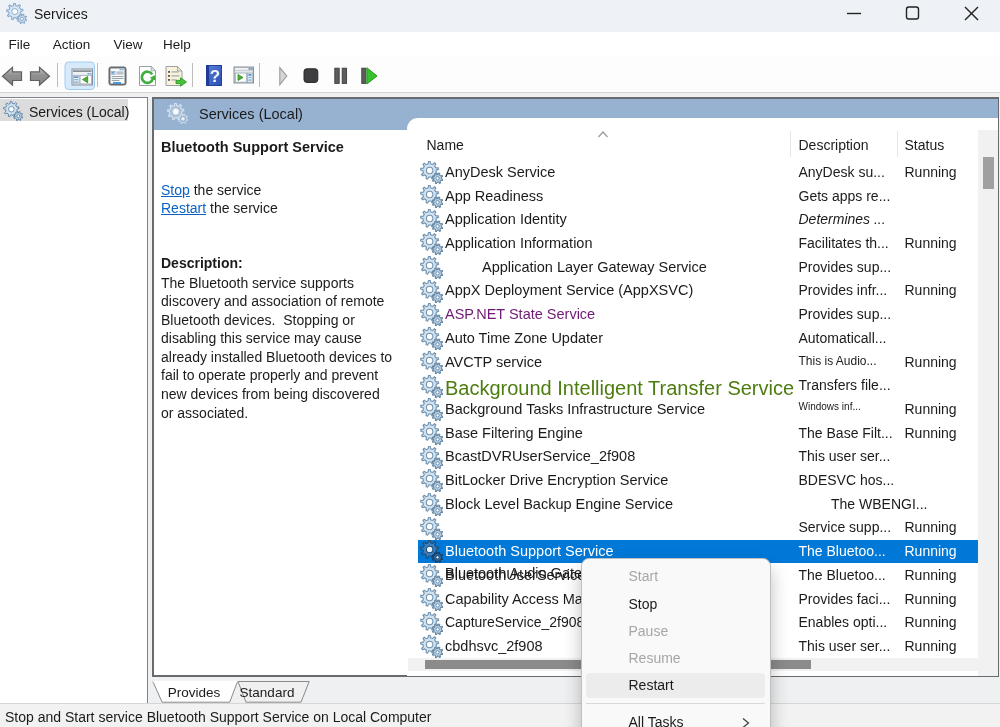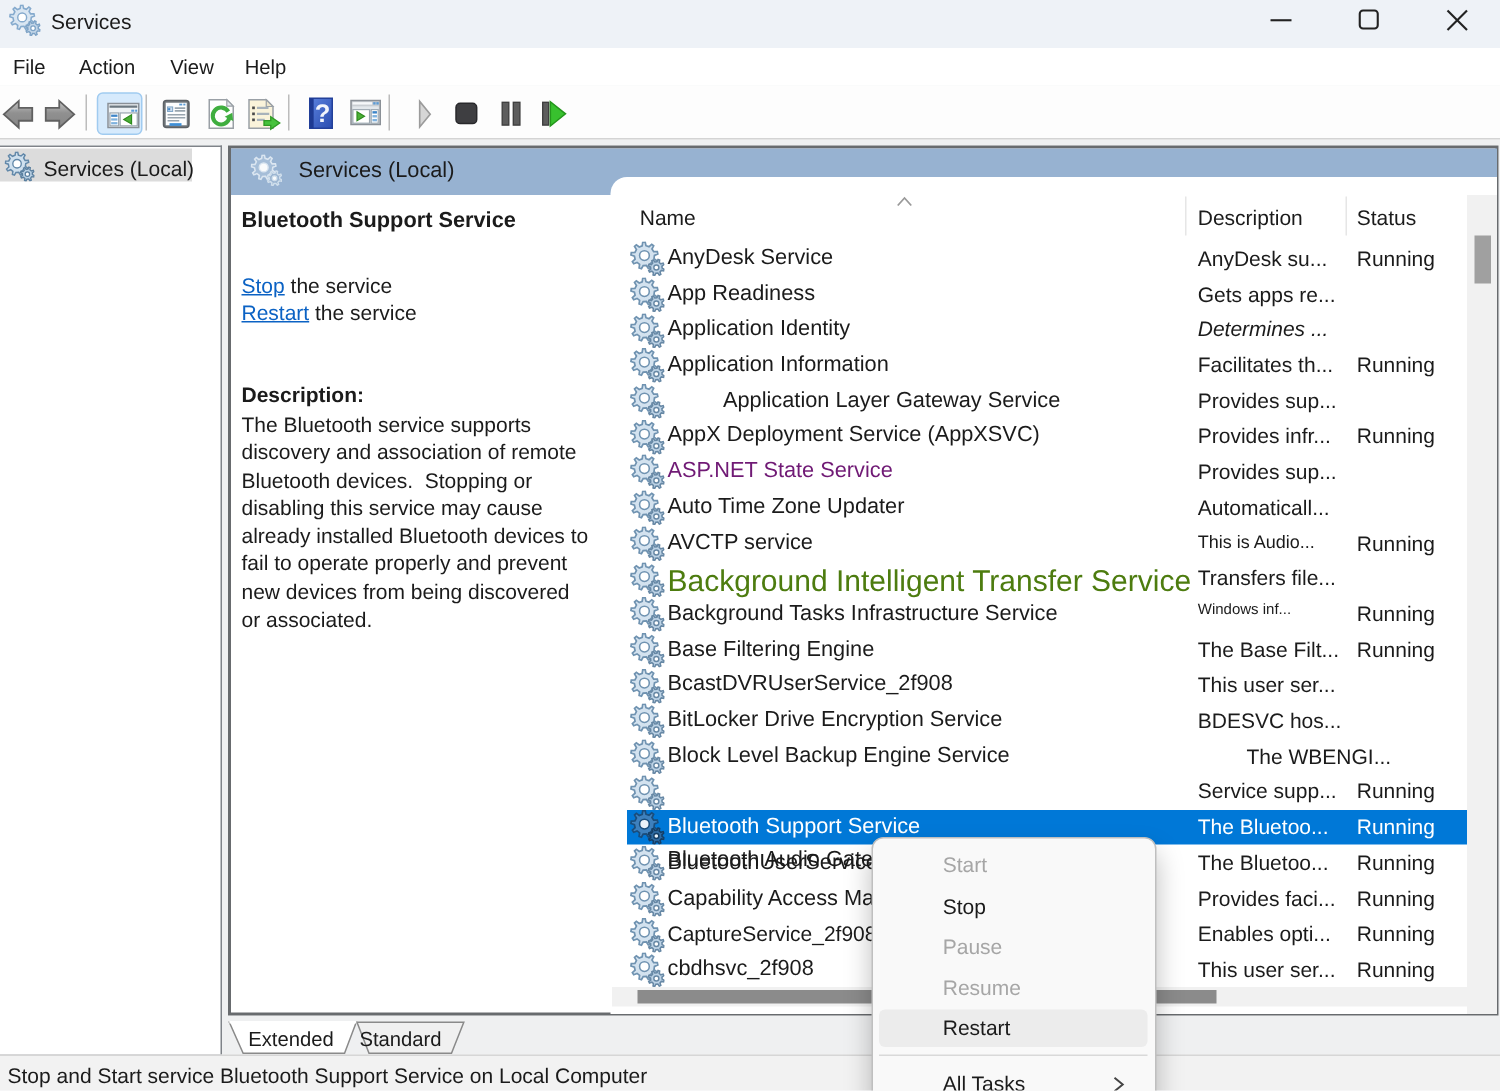--- a/index.html
+++ b/index.html
@@ -342,21 +342,21 @@
 <div class="txt" style="left:904.5px;top:637.9px;font-size:14px;color:#1b1b1b;">Running</div>
 <div class="abs" style="left:978px;top:129.5px;width:19.5px;height:546px;background:#f1f1f1;"></div>
 <div class="abs" style="left:982.5px;top:157px;width:11.5px;height:32px;background:#a0a0a0;"></div>
 <div class="abs" style="left:408px;top:657.5px;width:570px;height:13.5px;background:#f1f1f1;"></div>
 <div class="abs" style="left:424.5px;top:659.5px;width:386px;height:9.5px;background:#8b8b8b;"></div>
 <svg class="abs" style="left:140px;top:677px" width="200" height="28" viewBox="0 0 200 28">
 <polygon points="98,4.5 169.2,4.5 161,25.2 106,25.2" fill="#f0f0f0" stroke="#8a8a8a" stroke-width="1"></polygon>
 <polygon points="12.9,4.5 97.5,4.5 89.7,25.2 22.1,25.2" fill="#ffffff" stroke="#8a8a8a" stroke-width="1"></polygon>
 <line x1="12.9" y1="4.5" x2="97.5" y2="4.5" stroke="#ffffff" stroke-width="1.6"></line>
 </svg>
-<div class="txt" style="left:194px;top:684.5px;transform:translateX(-50%);font-size:13.5px;">Extended</div>
+<div class="txt" style="left:194px;top:684.5px;transform:translateX(-50%);font-size:13.5px;">Provides</div>
 <div class="txt" style="left:267px;top:684.5px;transform:translateX(-50%);font-size:13.5px;">Standard</div>
 <div class="abs" style="left:0;top:703px;width:1000px;height:24px;background:#f2f2f2;border-top:1px solid #d6d6d6;box-sizing:border-box;"></div>
 <div class="txt" style="left:5px;top:709px;font-size:14px;">Stop and Start service Bluetooth Support Service on Local Computer</div>
 <div class="abs" style="left:581px;top:557.5px;width:189.5px;height:176px;background:#f9f9f9;border:1px solid #bfbfbf;border-radius:8px 8px 0 0;box-shadow:0 10px 18px rgba(0,0,0,0.25);box-sizing:border-box;"></div>
 <div class="abs" style="left:586px;top:672.5px;width:179px;height:25px;background:#ececec;border-radius:4px;"></div>
 <div class="txt" style="left:628.5px;top:568.3px;font-size:14px;color:#a6a6a6;">Start</div>
 <div class="txt" style="left:628.5px;top:595.8px;font-size:14px;color:#1b1b1b;">Stop</div>
 <div class="txt" style="left:628.5px;top:622.8px;font-size:14px;color:#a6a6a6;">Pause</div>
 <div class="txt" style="left:628.5px;top:649.8px;font-size:14px;color:#a6a6a6;">Resume</div>
 <div class="txt" style="left:628.5px;top:677.3px;font-size:14px;color:#1b1b1b;">Restart</div>

